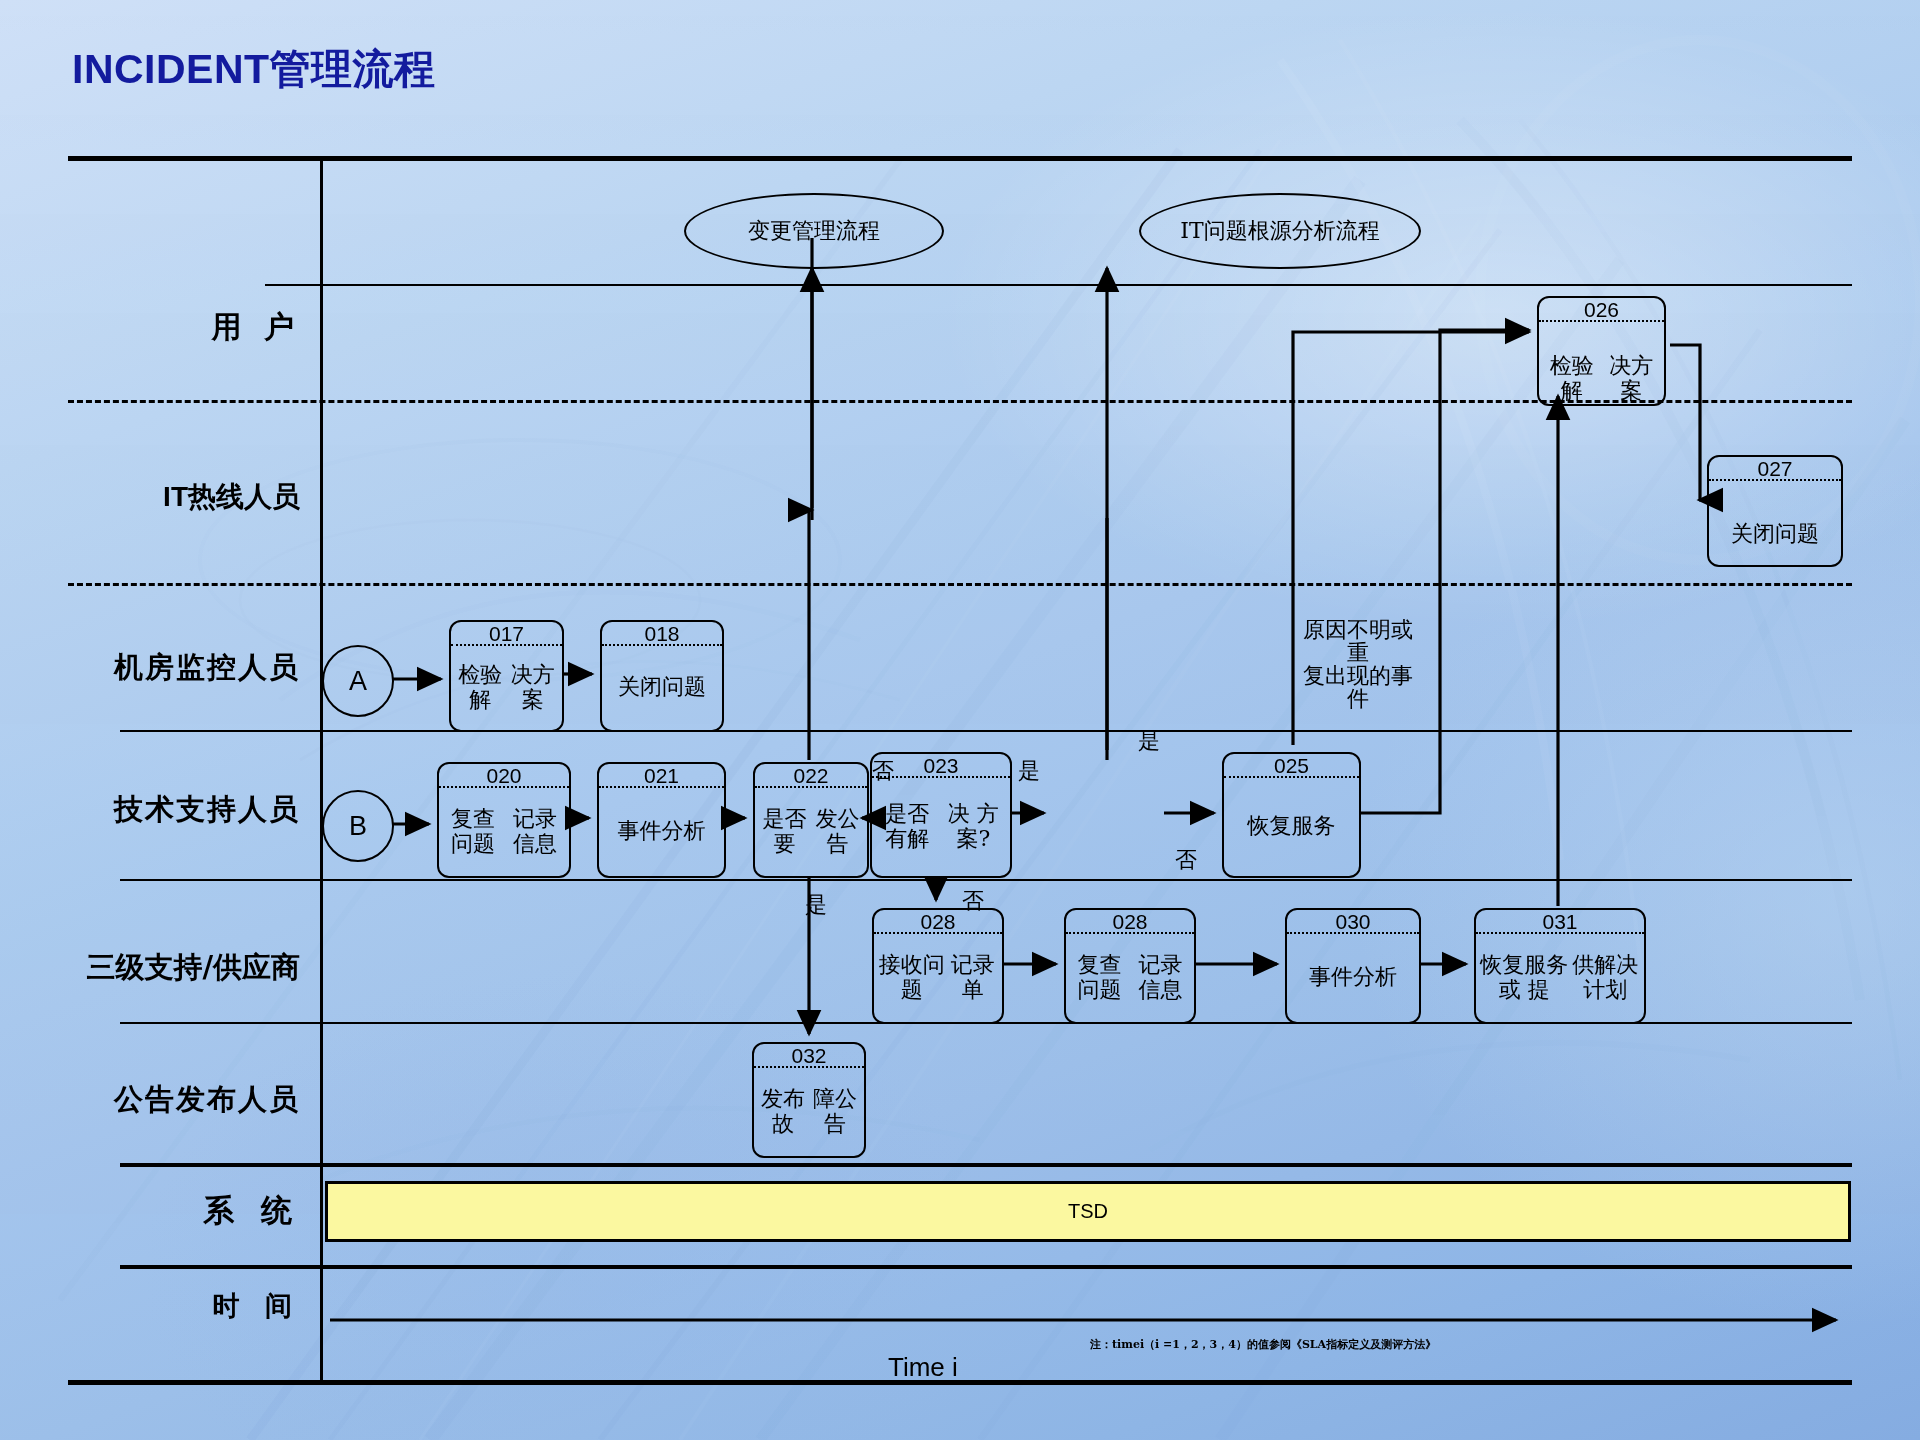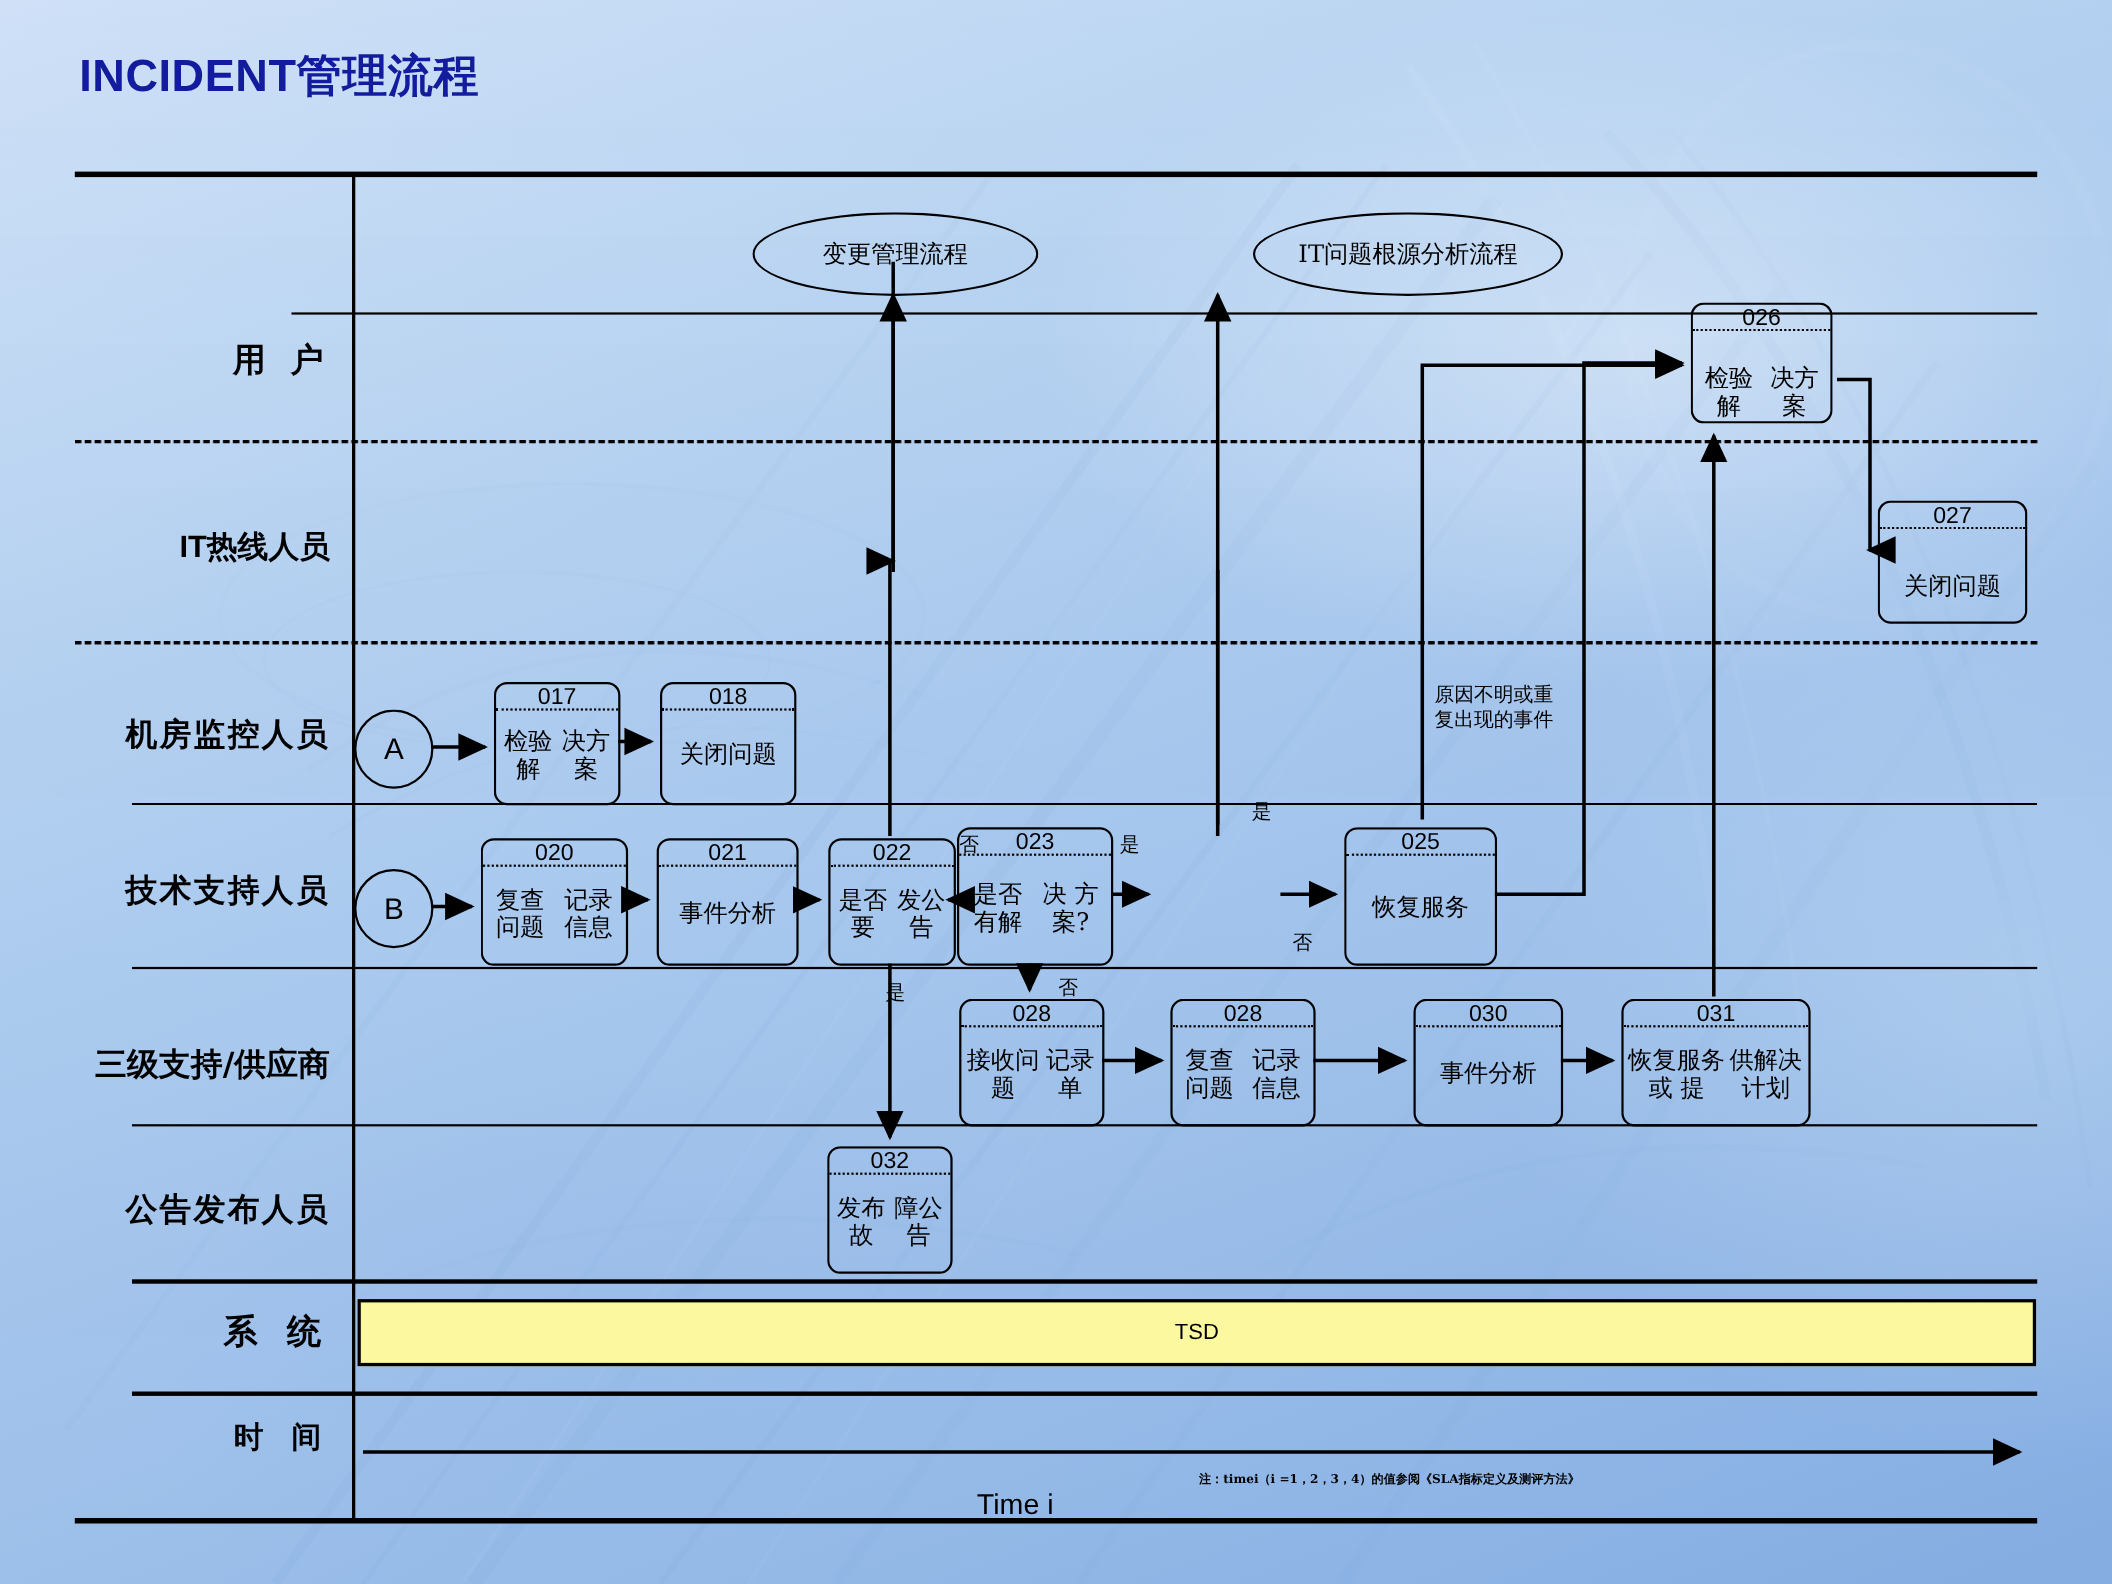--- a/index.html
+++ b/index.html
@@ -66,22 +66,22 @@
     font-size:27px;font-family:"Liberation Sans","DejaVu Sans",sans-serif;
     color:#000;background:transparent;
   }
   .ellipse{
     position:absolute;border:2.5px solid #000;border-radius:50%;
     display:flex;align-items:center;justify-content:center;
     font-family:"DejaVu Serif","Liberation Serif",serif;
     font-size:22px;color:#000;white-space:nowrap;
   }
   .ann{
-    position:absolute;font-family:Liberation Sans, sans-serif;
-    font-size:18px;color:#000;white-space:nowrap;
+    position:absolute;font-family:Liberation Mono, monospace;
+    font-size:22px;color:#000;white-space:nowrap;
   }
   .ann.multi{white-space:normal;line-height:23px;width:130px;text-align:center;}
   .tsd{
     position:absolute;background:#FBF8A0;border:3px solid #000;
     display:flex;align-items:center;justify-content:center;
     font-size:20px;color:#000;
     font-family:"Liberation Sans","DejaVu Sans",sans-serif;
   }
   .timetxt{
     position:absolute;font-size:26px;color:#000;
@@ -163,21 +163,21 @@
   <div class="lane-label" style="left:10px;top:1080px;width:290px;font-size:29px;letter-spacing:2px;">公告发布人员</div>
   <div class="lane-label" style="left:10px;top:1190px;width:290px;font-size:31px;letter-spacing:8px;">系  统</div>
   <div class="lane-label" style="left:10px;top:1288px;width:290px;font-size:27px;letter-spacing:8px;">时  间</div>
 
   <div class="ellipse" style="left:1139px;top:193px;width:278px;height:72px;">IT问题根源分析流程</div>
   <div class="ellipse" style="left:684px;top:193px;width:256px;height:72px;">变更管理流程</div>
 
   <div class="circ" style="left:322px;top:645px;width:68px;height:68px;">A</div>
   <div class="circ" style="left:322px;top:790px;width:68px;height:68px;">B</div>
 
-  <div class="node" style="left:1537px;top:275px;width:125px;height:106px;gap:32px;">
+  <div class="node" style="left:1537px;top:296px;width:125px;height:106px;gap:32px;">
     <div class="num">026</div>
     <div class="lbl">
         <span style="display:block">检验解</span>
         <span style="display:block">决方案</span>
       </div>
   </div>
 
   <div class="node" style="left:1707px;top:455px;width:132px;height:108px;gap:24px;">
     <div class="num">027</div>
     <div class="lbl">关闭问题</div>

